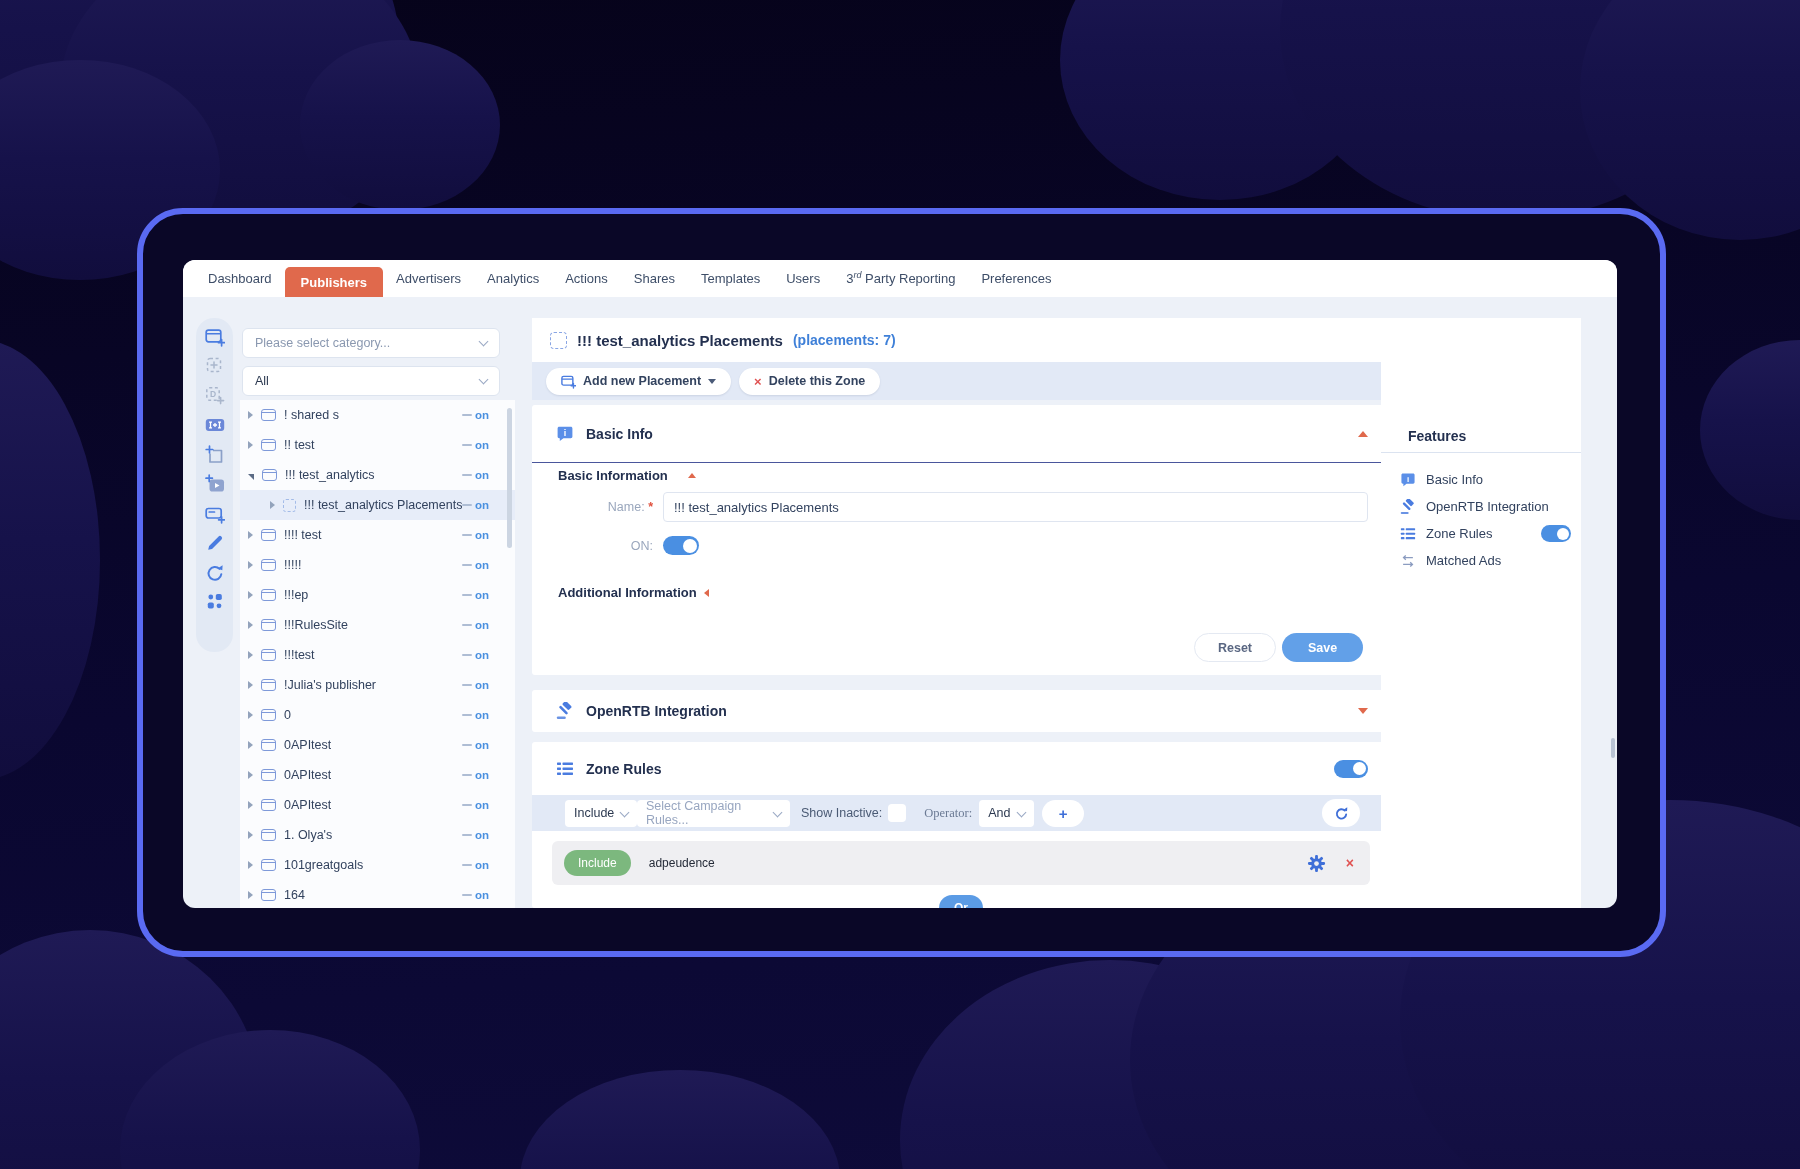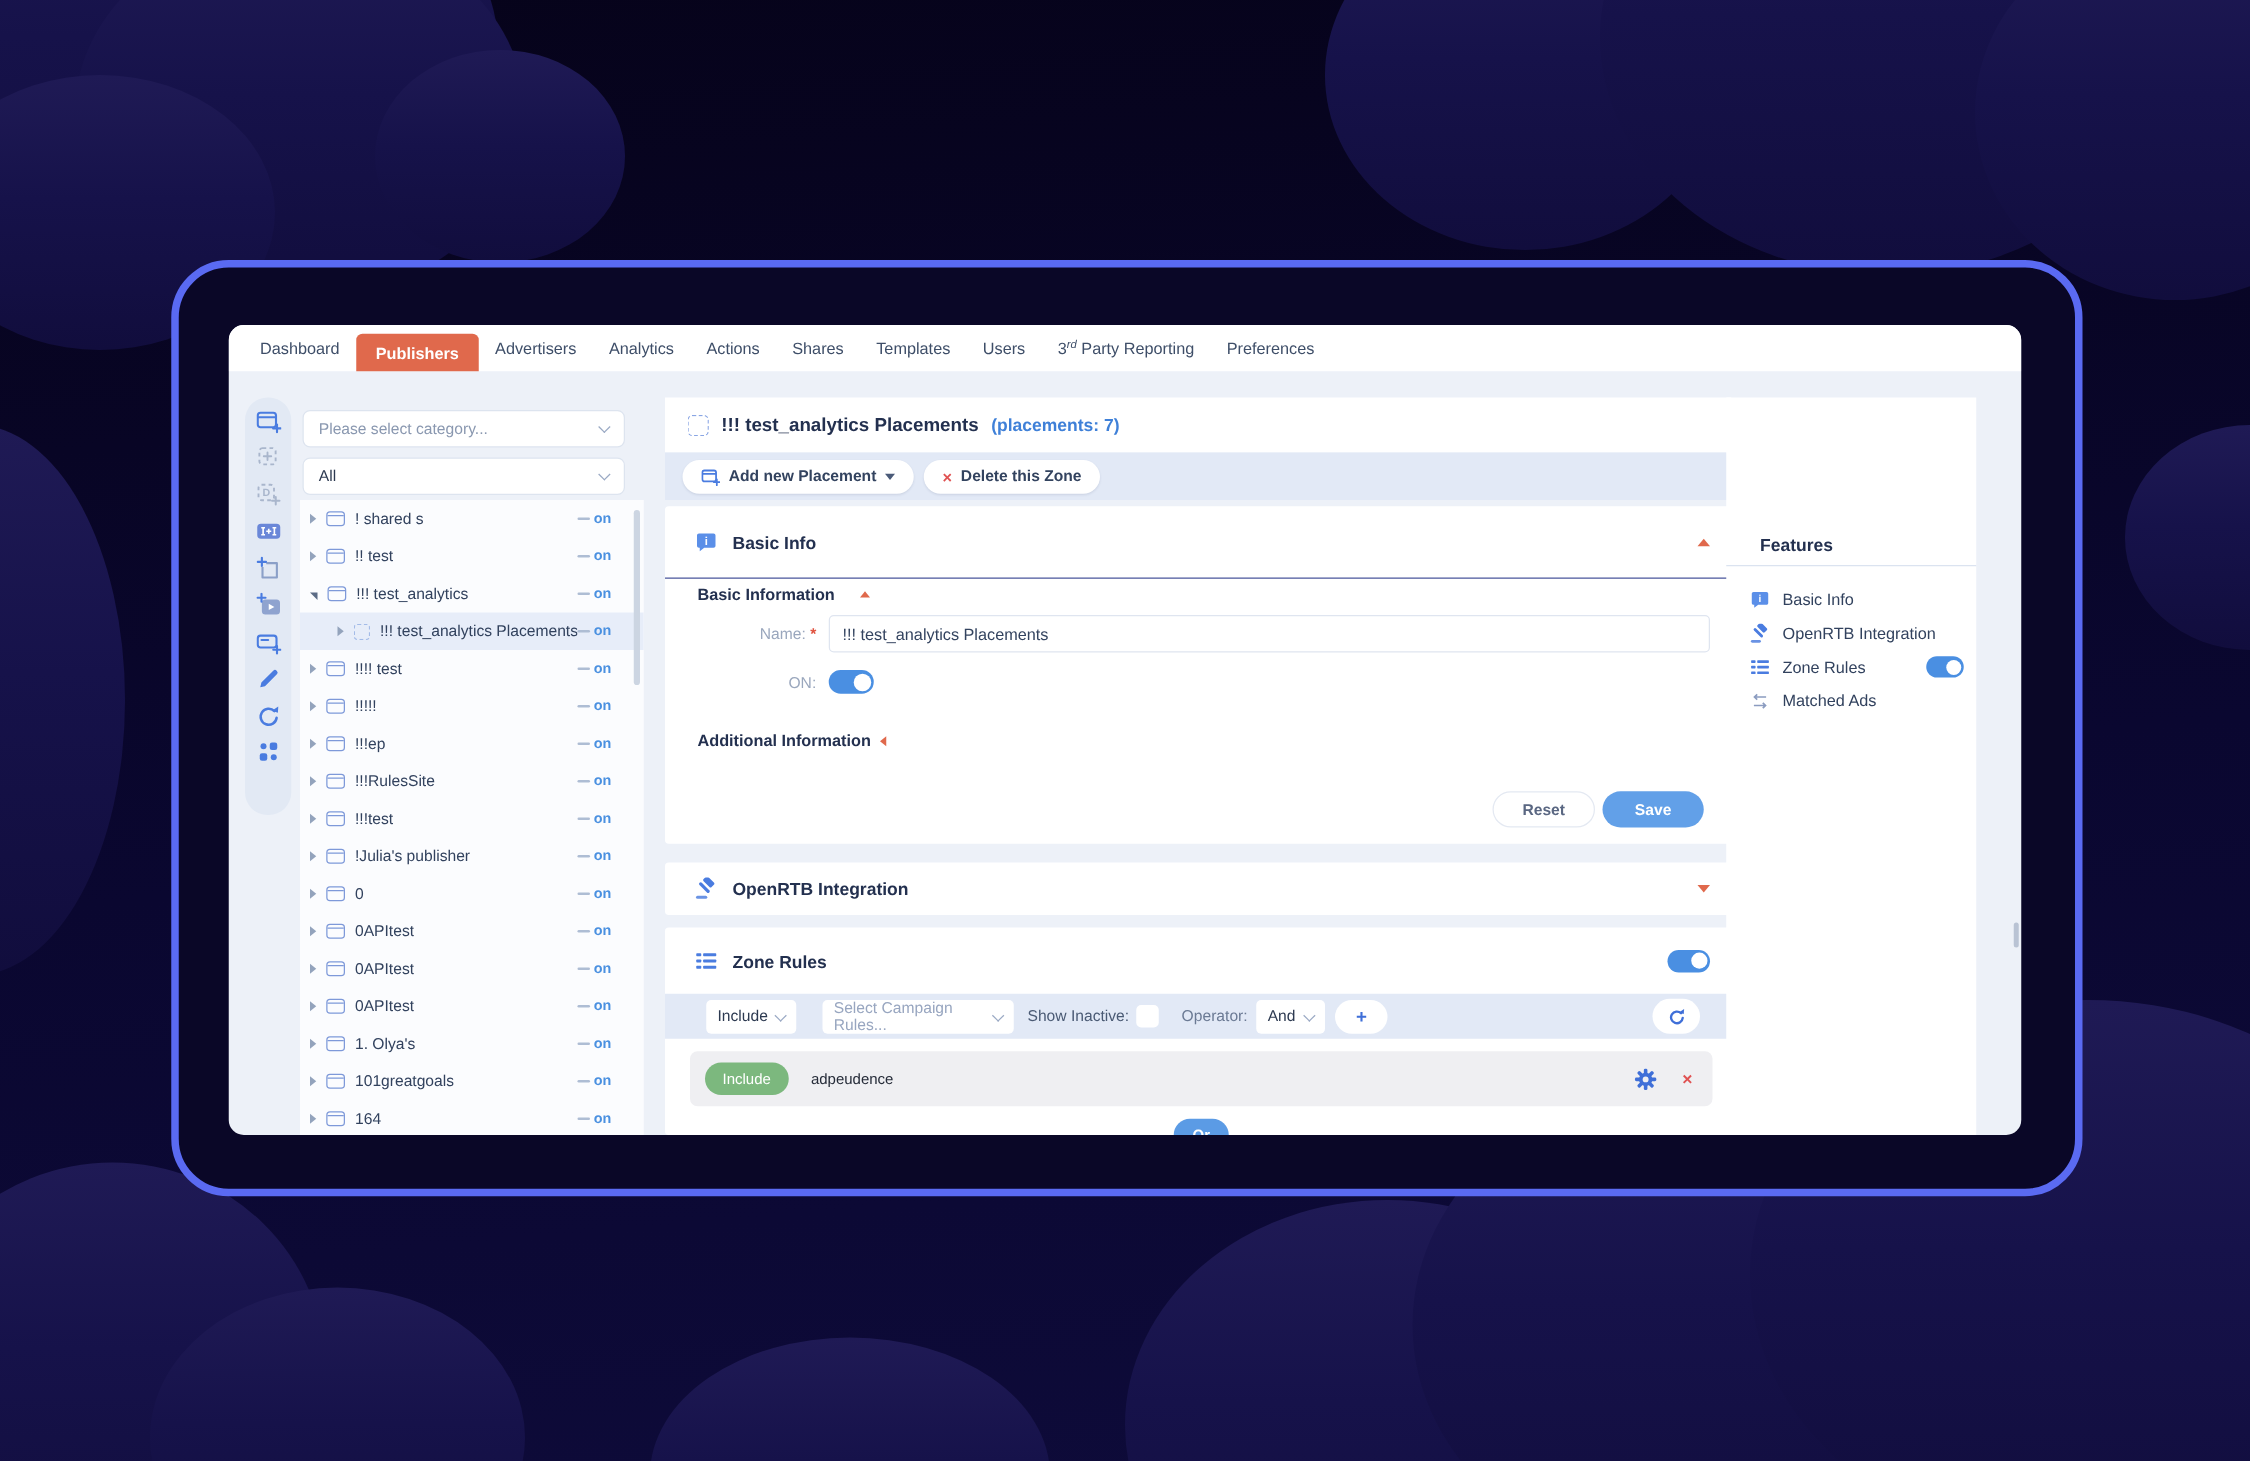--- a/index.html
+++ b/index.html
@@ -125,25 +125,25 @@
   .rules-card { top:482px; height:166px; }
   .rules-card .card-head { height:53px; }
   .head-toggle { margin-left:auto; width:34px; height:18px; }
   .head-toggle.toggle::after { width:13px; height:13px; }
 
   .filter-bar { position:absolute; left:0; top:53px; width:853px; height:36px; background:#e2e9f6;
                 display:flex; align-items:center; padding-left:33px; font-size:12.5px; }
   .fselect { height:27px; background:#fff; border-radius:4px; display:flex; align-items:center;
              padding:0 9px; color:#2c3950; flex:none; }
   .include-select { width:72px; }
-  .campaign-select { width:153px; margin-left:21px; color:#98a6c0; }
+  .campaign-select { width:153px; margin-left:0; color:#98a6c0; }
   .fselect .chev { margin-top:-2px; }
   .inactive-label { color:#4a5a74; margin-left:11px; }
   .checkbox { width:18px; height:18px; background:#fff; border-radius:4px; margin-left:6px; flex:none; }
-  .operator-label { color:#6b7a94; margin-left:18px; }
+  .operator-label { color:#6b7a94; margin-left:18px;font-family:Liberation Serif, serif; }
   .and-select { width:55px; margin-left:7px; }
   .plus-btn { width:42px; height:27px; border-radius:14px; background:#fff; border:none; margin-left:8px;
               color:#3f6fd8; font-weight:bold; font-size:15px; line-height:1; font-family:inherit; }
   .refresh-btn { margin-left:auto; margin-right:25px; width:38px; height:28px; border-radius:14px;
                  background:#fff; border:none; display:flex; align-items:center; justify-content:center; }
 
   .rule-row { position:absolute; left:20px; top:99px; width:818px; height:44px; background:#efeff2;
               border-radius:6px; display:flex; align-items:center; padding:0 16px 0 12px; }
   .include-pill { height:26px; padding:0 14px; border-radius:13px; background:#7cb87e; color:#fff;
                   font-size:12px; display:flex; align-items:center; flex:none; }

